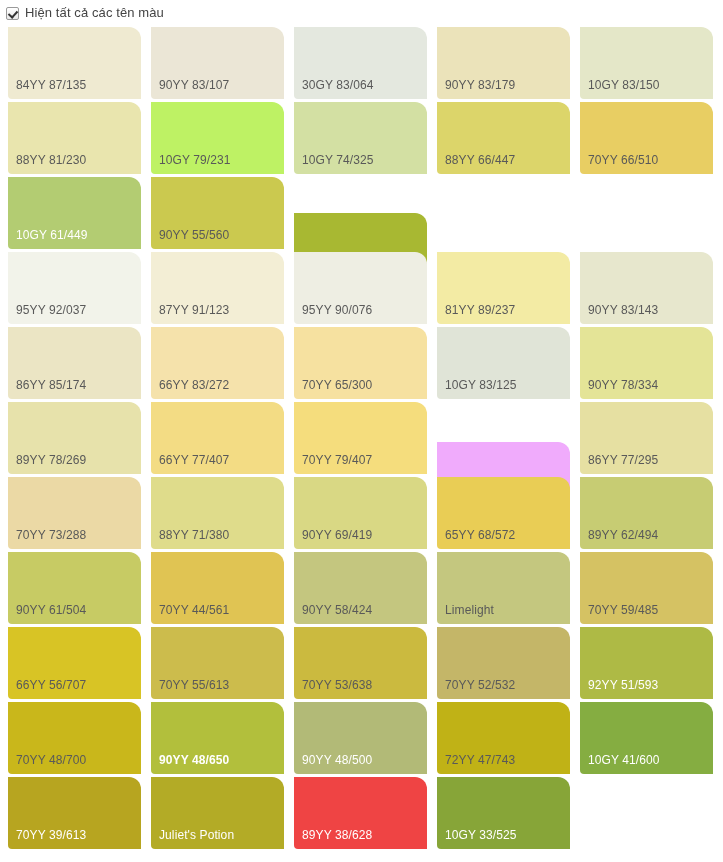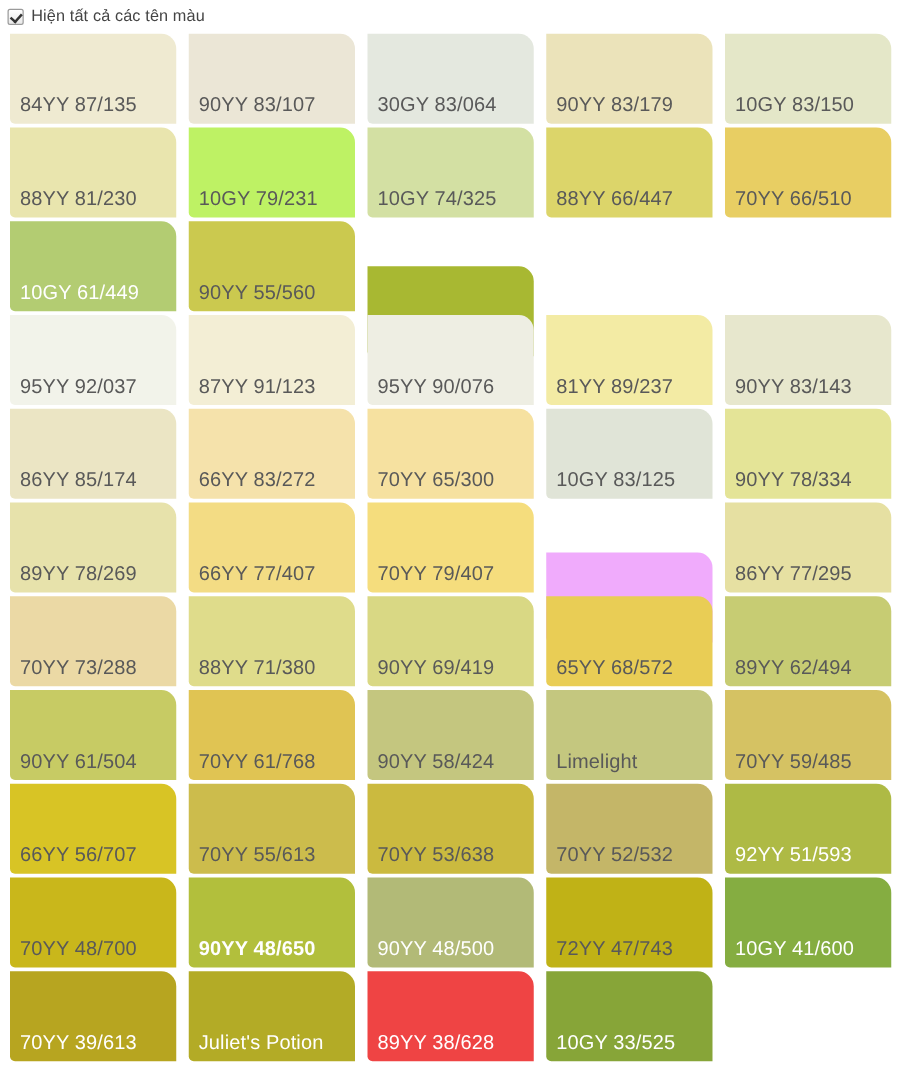--- a/index.html
+++ b/index.html
@@ -80,21 +80,21 @@
     border-radius: 0 12px 0 4px;
     position: relative;
     box-sizing: border-box;
     cursor: pointer;
     flex: 0 0 auto;
   }
   .swatch .name {
     position: absolute;
     left: 8px;
     bottom: 7px;
-    font-size: 16px;
+    font-size: 12px;
     line-height: 14px;
     color: #595959;
     white-space: nowrap;
     letter-spacing: 0.1px;
   }
   .swatch.light-text .name {
     color: #ffffff;
   }
 </style>
 </head>
@@ -219,21 +219,21 @@
         </div>
         <div class="swatch" style="background: rgb(199, 204, 115);">
           <span class="name">89YY 62/494</span>
         </div>
       </div>
       <div class="row">
         <div class="swatch" style="background: rgb(199, 203, 100);">
           <span class="name">90YY 61/504</span>
         </div>
         <div class="swatch" style="background: rgb(224, 196, 83);">
-          <span class="name">70YY 61/768</span>
+          <span class="name">70YY 44/561</span>
         </div>
         <div class="swatch" style="background: rgb(196, 198, 127);">
           <span class="name">90YY 58/424</span>
         </div>
         <div class="swatch" style="background: rgb(196, 199, 127); padding-left: 17px;">
           <span class="name">Limelight</span>
         </div>
         <div class="swatch" style="background: rgb(213, 194, 99);">
           <span class="name">70YY 59/485</span>
         </div>

